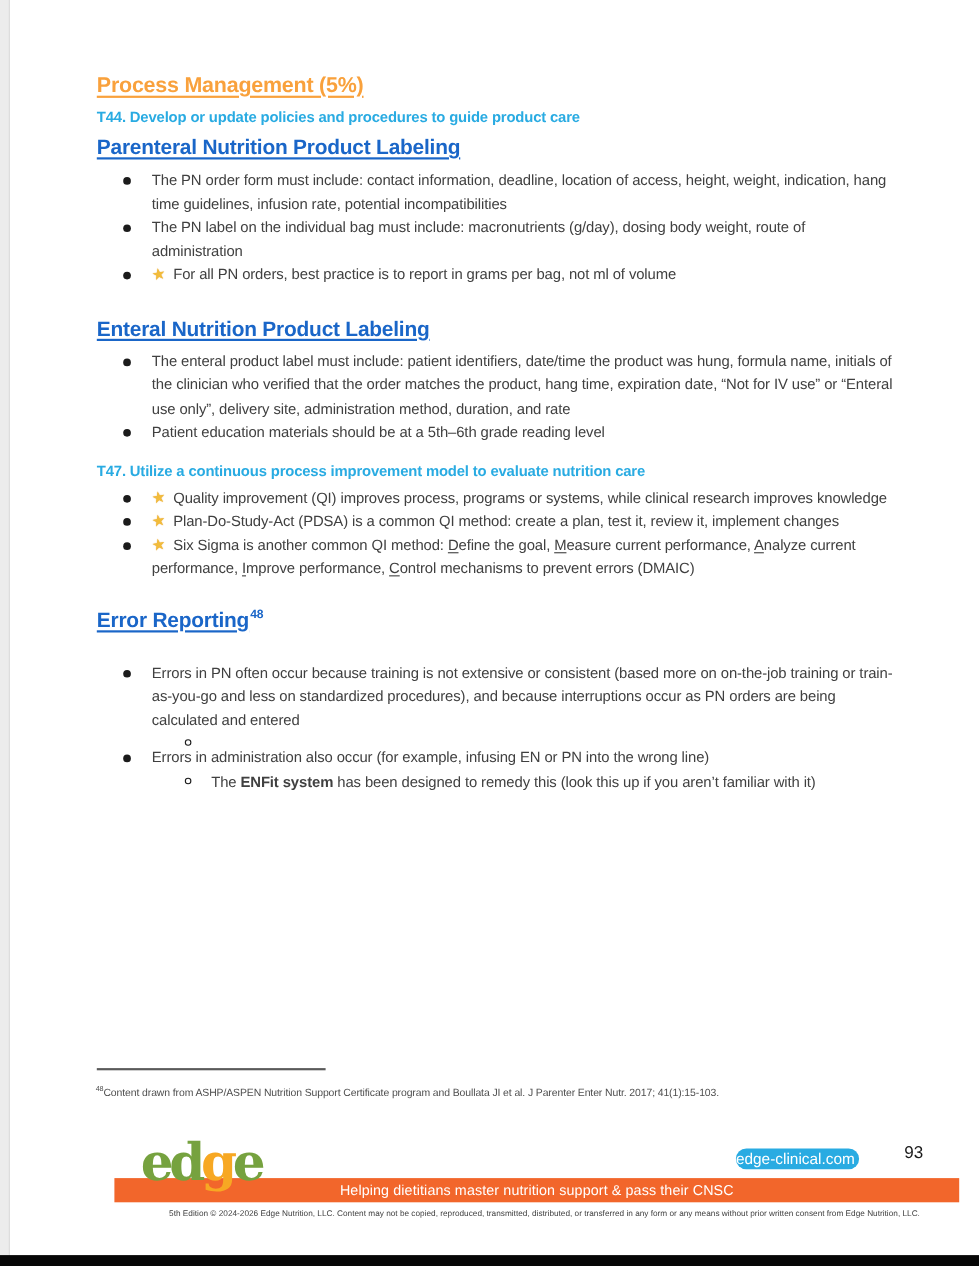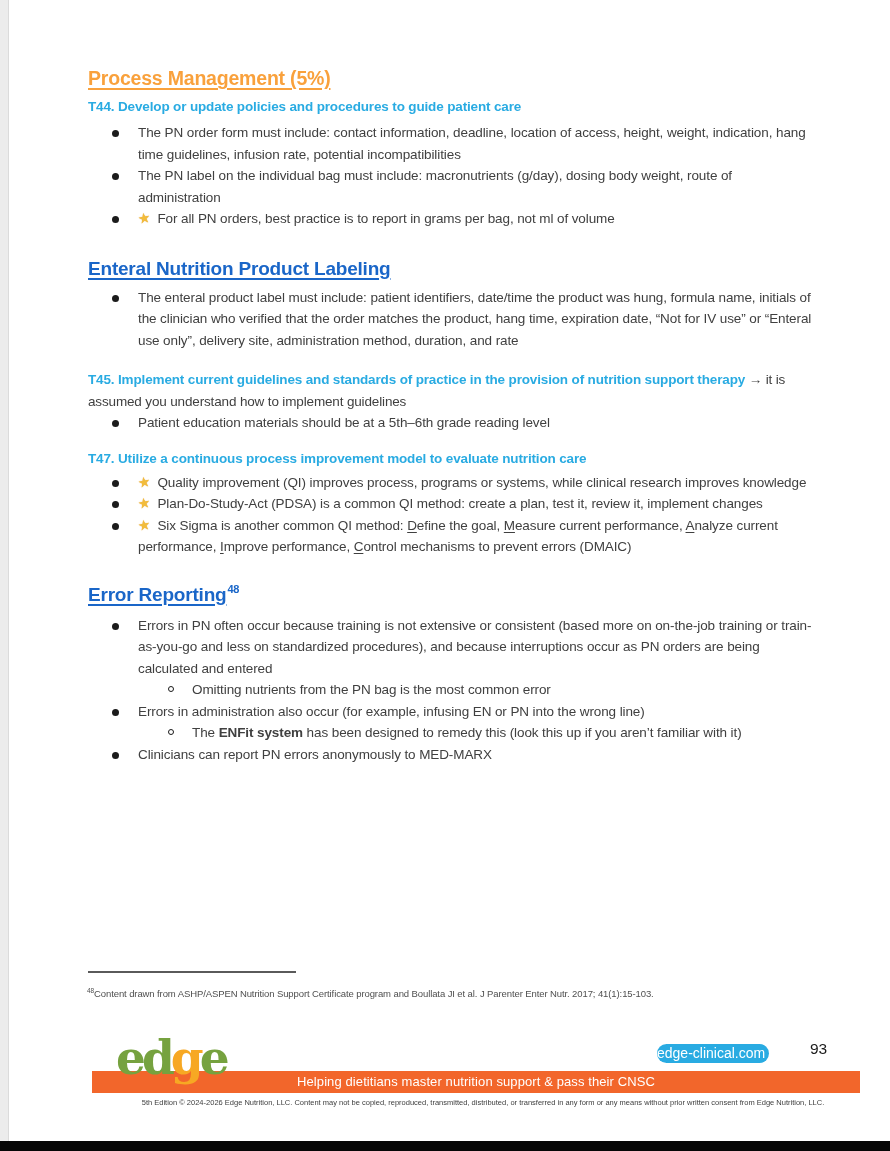--- a/index.html
+++ b/index.html
@@ -31,21 +31,21 @@
   .t44 { margin-bottom:6px; line-height:18px; }
   .t45 { margin-top:18px; font-weight:normal; color:#404040; }
   .t46 { margin-top:2px; line-height:18px; margin-bottom:4px; }
   .t47 { margin-top:16px; line-height:18px; margin-bottom:4px; }
   .h2 {
     font-size:19px; font-weight:bold; color:#1A66C8; line-height:25px;
     margin-bottom:6px; letter-spacing:-0.2px;
   }
   .h2 .h2-text { text-decoration:underline; text-decoration-thickness:2px; text-underline-offset:3px; }
   .h2.enteral { margin-top:26px; }
-  .h2.error { margin-top:20px; margin-bottom:8px; }
+  .h2.error { margin-top:20px; margin-bottom:24px; }
   .h2 sup { font-size:11px; text-decoration:none; position:relative; top:-1px; left:1px; }
 
   ul.blist { list-style:none; }
   li.b1, li.b2 { display:flex; align-items:flex-start; font-size:13.5px; line-height:21.5px; }
   .mk { flex:0 0 auto; }
   li.b1 > .mk {
     width:7px; height:7px; background:#1B1B1B; border-radius:50%;
     margin:8px 19px 0 24px;
   }
   li.b2 > .mk {
@@ -63,21 +63,21 @@
 
   
   .fn-divider { position:absolute; left:88px; top:971px; width:208px; height:2px; background:#5A5A5A; }
   .footnote {
     position:absolute; left:87px; top:984px; width:752px;
     font-size:9.5px; color:#4F4F4F; line-height:13px; letter-spacing:-0.1px;
   }
   .footnote sup { font-size:6.5px; vertical-align:super; }
 
   
-  .footer { position:absolute; left:4px; top:1028px; width:774px; height:113px; }
+  .footer { position:absolute; left:16px; top:1028px; width:774px; height:113px; }
   .logo {
     position:absolute; left:112px; top:6px; z-index:3;
     font-family:"DejaVu Serif", serif; font-weight:bold; font-size:47px; line-height:1;
     letter-spacing:-4px;
   }
   .logo .lg-green { color:#76A23F; }
   .logo .lg-orange { color:#F7A823; }
   .banner {
     position:absolute; left:88px; top:43px; width:768px; height:22px; background:#F2662B;
     color:#ffffff; font-size:13px; text-align:center; line-height:22px; z-index:2;
@@ -97,22 +97,23 @@
 </head>
 <body>
 
 <div class="page">
   <div class="edge-strip-left"></div>
 
   <div class="content">
 
     <div class="h1">Process Management (5%)</div>
 
-    <div class="t-heading t44">T44. Develop or update policies and procedures to guide patient care</div>
+    <div class="t-heading t44">T44. Develop or update policies and procedures to guide product care</div>
 
+    <div class="h2"><span class="h2-text">Parenteral Nutrition Product Labeling</span></div>
 
     <ul class="blist">
       <li class="b1">
         <span class="mk"></span>
         <span class="tx">The PN order form must include: contact information, deadline, location of access, height, weight, indication, hang time guidelines, infusion rate, potential incompatibilities</span>
       </li>
       <li class="b1">
         <span class="mk"></span>
         <span class="tx">The PN label on the individual bag must include: macronutrients (g/day), dosing body weight, route of administration</span>
       </li>
@@ -124,21 +125,20 @@
 
     <div class="h2 enteral"><span class="h2-text">Enteral Nutrition Product Labeling</span></div>
 
     <ul class="blist">
       <li class="b1">
         <span class="mk"></span>
         <span class="tx">The enteral product label must include: patient identifiers, date/time the product was hung, formula name, initials of the clinician who verified that the order matches the product, hang time, expiration date, “Not for IV use” or “Enteral use only”, delivery site, administration method, duration, and rate</span>
       </li>
     </ul>
 
-    <div class="t-heading t45"><span class="seg-cyan">T45. Implement current guidelines and standards of practice in the provision of nutrition support therapy</span><span> → it is assumed you understand how to implement guidelines</span></div>
 
 
     <ul class="blist">
       <li class="b1">
         <span class="mk"></span>
         <span class="tx">Patient education materials should be at a 5th–6th grade reading level</span>
       </li>
     </ul>
 
     <div class="t-heading t47">T47. Utilize a continuous process improvement model to evaluate nutrition care</div>
@@ -160,33 +160,28 @@
 
     <div class="h2 error"><span class="h2-text">Error Reporting</span><sup>48</sup></div>
 
     <ul class="blist">
       <li class="b1">
         <span class="mk"></span>
         <span class="tx">Errors in PN often occur because training is not extensive or consistent (based more on on-the-job training or train-as-you-go and less on standardized procedures), and because interruptions occur as PN orders are being calculated and entered</span>
       </li>
       <li class="b2">
         <span class="mk"></span>
-        <span class="tx">Omitting nutrients from the PN bag is the most common error</span>
       </li>
       <li class="b1">
         <span class="mk"></span>
         <span class="tx">Errors in administration also occur (for example, infusing EN or PN into the wrong line)</span>
       </li>
       <li class="b2">
         <span class="mk"></span>
         <span class="tx"><span>The </span><span class="seg-b">ENFit system</span><span> has been designed to remedy this (look this up if you aren’t familiar with it)</span></span>
-      </li>
-      <li class="b1">
-        <span class="mk"></span>
-        <span class="tx">Clinicians can report PN errors anonymously to MED-MARX</span>
       </li>
     </ul>
 
   </div>
 
   <div class="fn-divider"></div>
   <p class="footnote"><sup>48</sup><span>Content drawn from ASHP/ASPEN Nutrition Support Certificate program and Boullata JI et al. J Parenter Enter Nutr. 2017; 41(1):15-103.</span></p>
 
   <div class="footer">
     <div class="logo">

